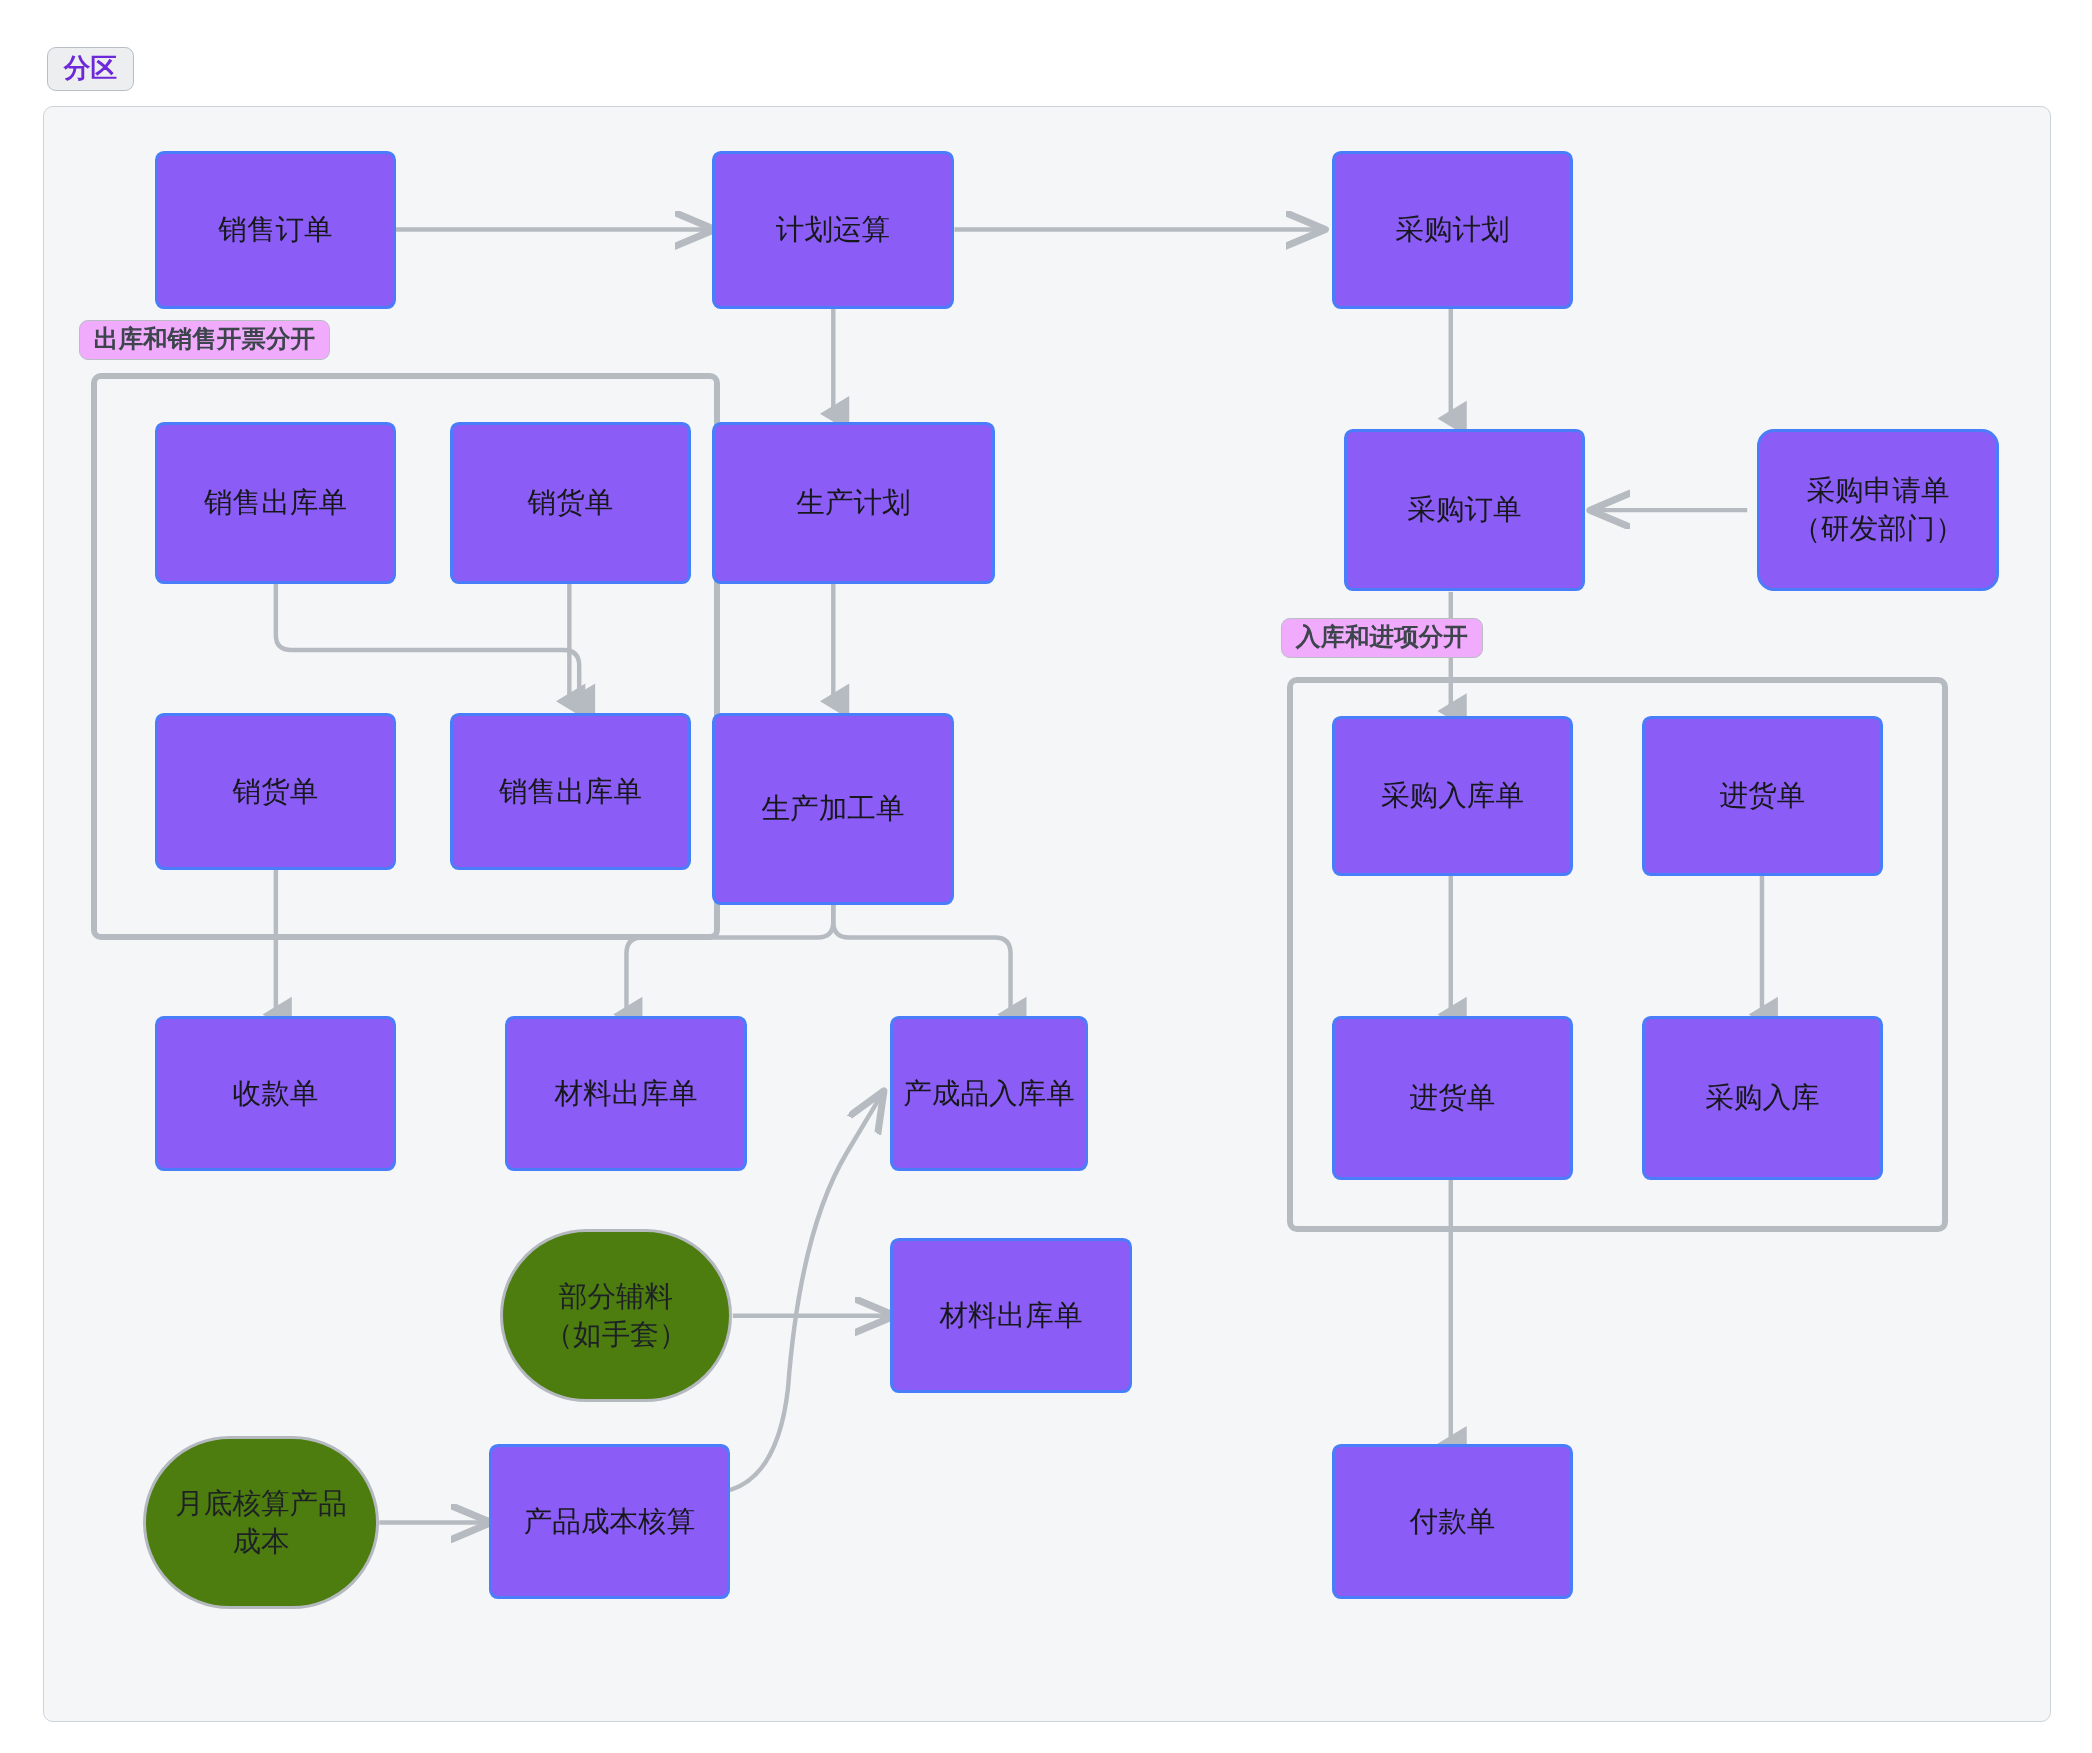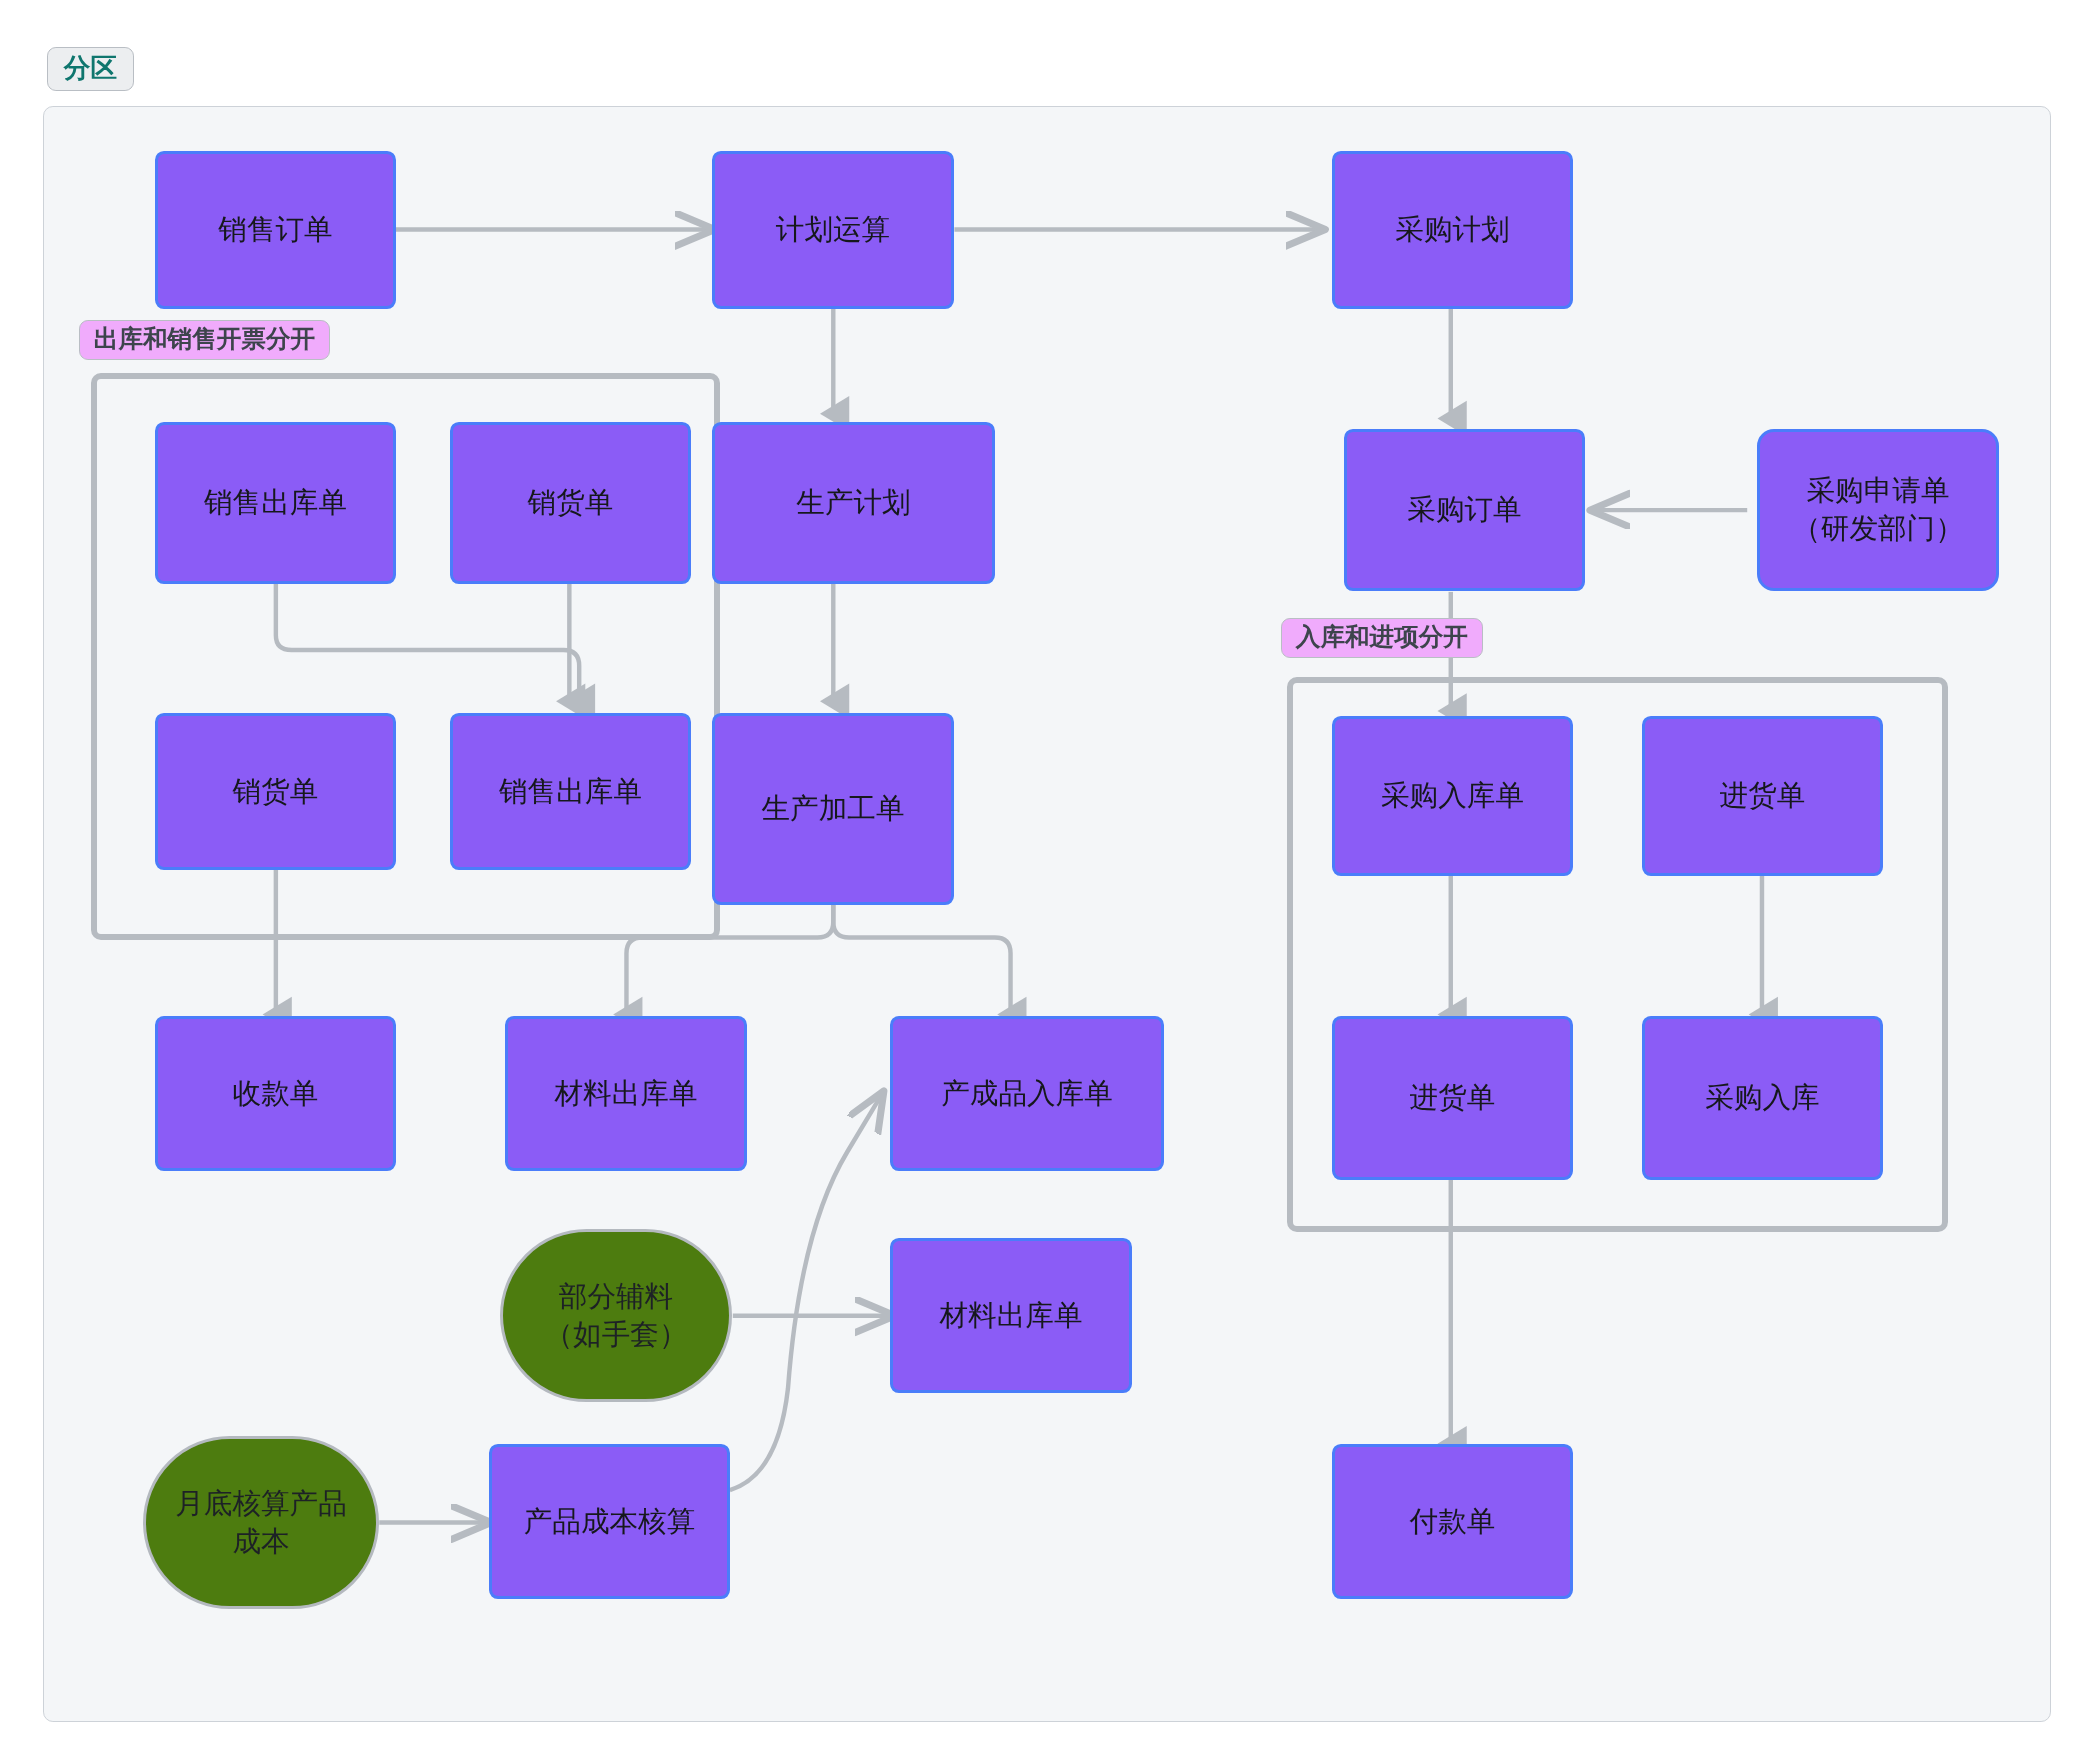--- a/index.html
+++ b/index.html
@@ -19,21 +19,21 @@
   .partition-label {
     position: absolute;
     left: 47px;
     top: 47px;
     padding: 6.9px 15.8px 8.9px 15.8px;
     background: #eceef0;
     border: 1.6px solid #b9bec4;
     border-radius: 8.9px;
     font-size: 26.6px;
     font-weight: bold;
-    color: #0f766e;
+    color: #6d28d9;
     line-height: 1;
     z-index: 40;
     white-space: nowrap;
   }
   
   .canvas {
     position: absolute;
     left: 43px;
     top: 106px;
     width: 2006px;
@@ -185,21 +185,21 @@
   <div class="node" style="left:712px; top:713px; width:242px; height:192px;">生产加工单</div>
 
   <div class="node" style="left:1332px; top:716px; width:241px; height:160px;">采购入库单</div>
 
   <div class="node" style="left:1642px; top:716px; width:241px; height:160px;">进货单</div>
 
   <div class="node" style="left:155px; top:1016px; width:241px; height:155px;">收款单</div>
 
   <div class="node" style="left:505px; top:1016px; width:242px; height:155px;">材料出库单</div>
 
-  <div class="node" style="left:890px; top:1016px; width:274px; height:155px;">产成品入库单</div>
+  <div class="node" style="left:890px; top:1016px; width:198px; height:155px;">产成品入库单</div>
 
   <div class="node" style="left:1332px; top:1016px; width:241px; height:164px;">进货单</div>
 
   <div class="node" style="left:1642px; top:1016px; width:241px; height:164px;">采购入库</div>
 
   <div class="node ellipse" style="left:500px; top:1229px; width:232px; height:173px;">部分辅料
 （如手套）</div>
 
   <div class="node" style="left:890px; top:1238px; width:242px; height:155px;">材料出库单</div>
 

